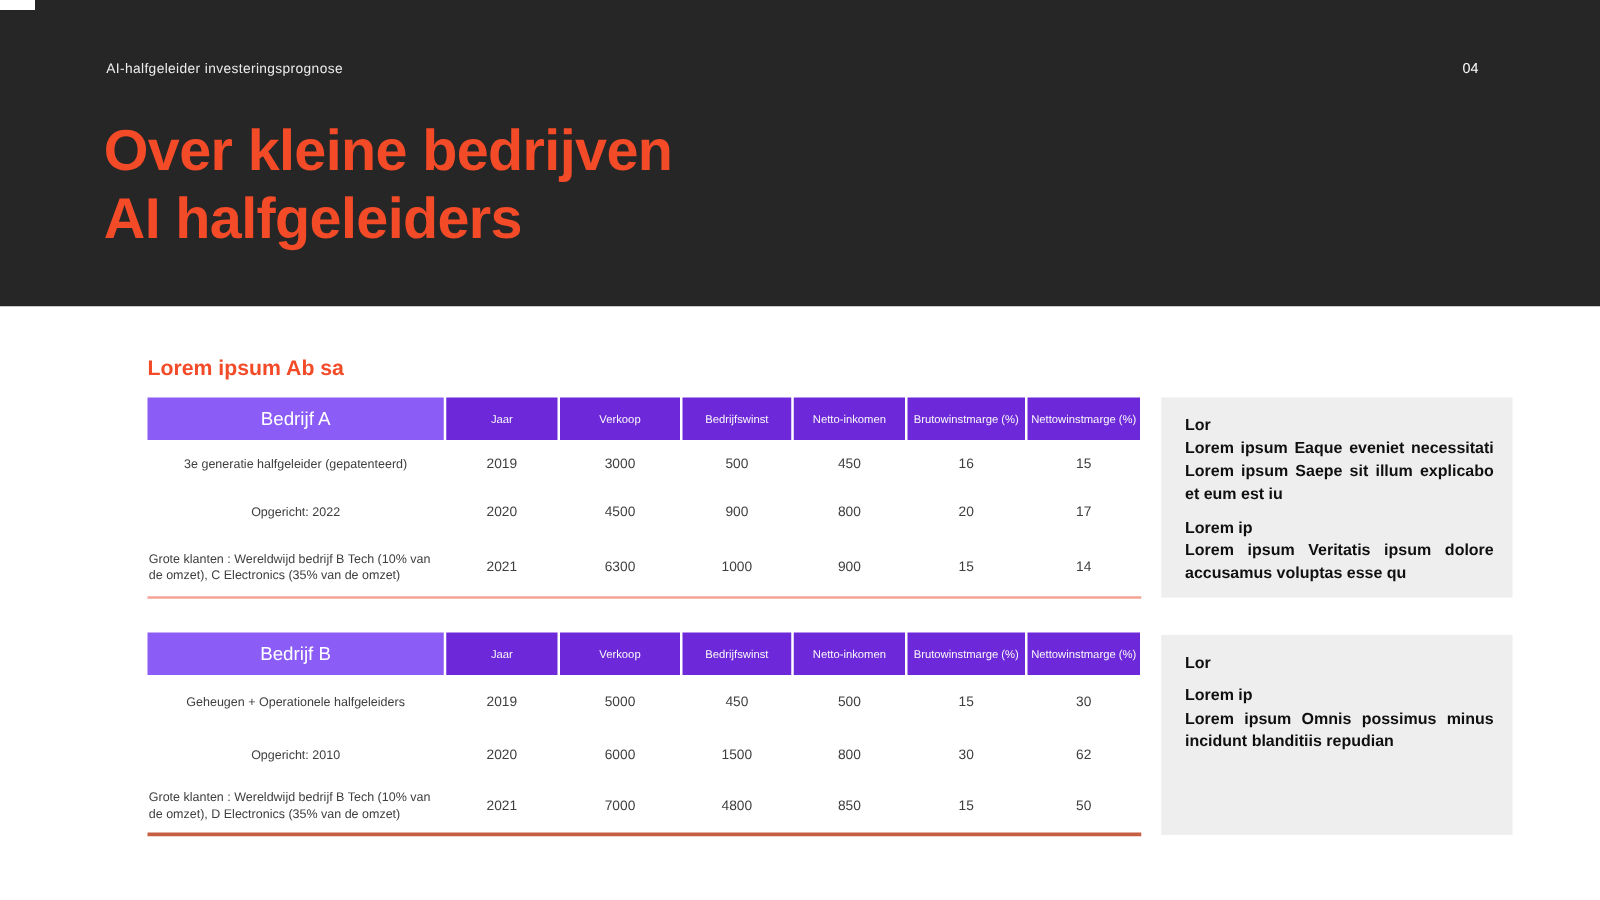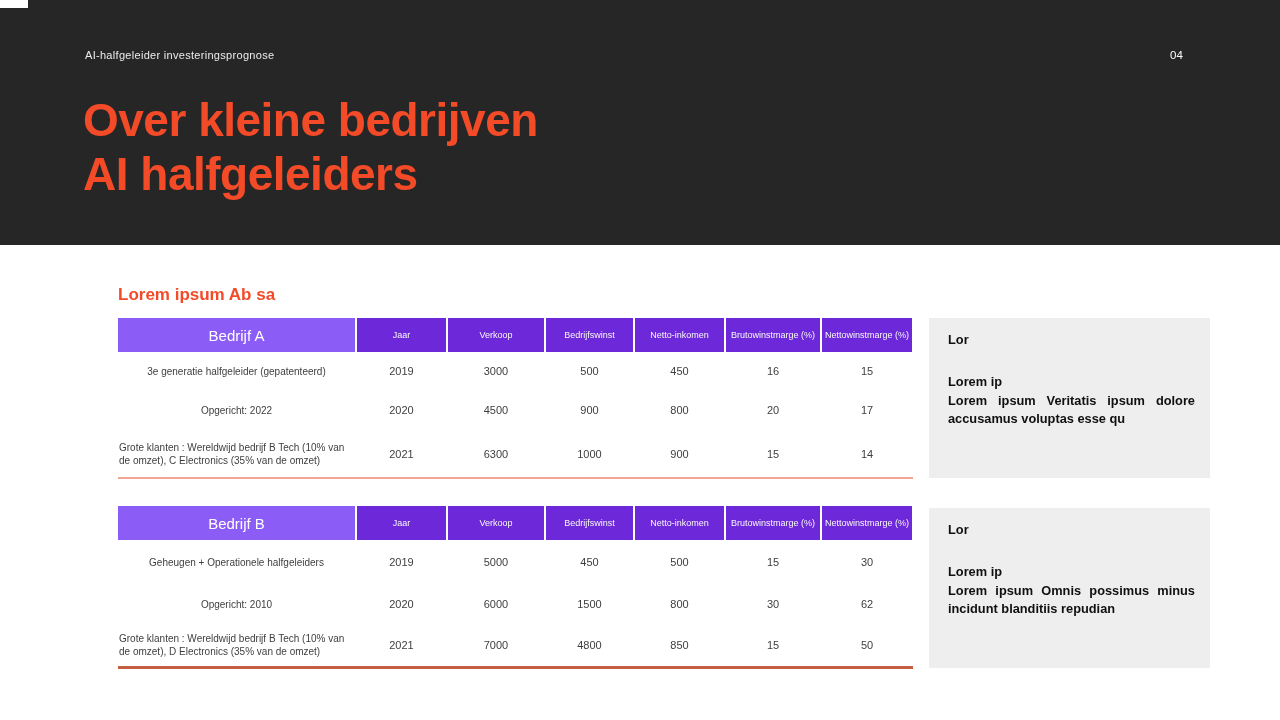--- a/index.html
+++ b/index.html
@@ -40,21 +40,21 @@
   .rule-a{border-bottom:2px solid #f3a494}
   .rule-b{border-bottom:3px solid #c65f41}
   
   .note-box{
     position:absolute;left:929px;width:281px;height:160px;background:#eeeeee;
     box-sizing:border-box;padding:13px 15px 0 19px;
     color:#101010;font-weight:700;font-size:12.8px;line-height:18.4px;
   }
   #note1{top:318px}
   #note2{top:508px}
-  .note-par+.note-par{margin-top:24px}
+  .note-par+.note-par{margin-top:8px}
   .note-heading{text-align:left}
   .note-body{text-align:justify}
 </style>
 </head>
 <body>
 
 <div class="header-band">
   <div class="corner-notch"></div>
   <div class="eyebrow">AI-halfgeleider investeringsprognose</div>
   <div class="page-number">04</div>
@@ -142,20 +142,21 @@
     <div class="num cw4">850</div>
     <div class="num cw5">15</div>
     <div class="num cw6">50</div>
   </div>
   <div class="table-rule rule-b"></div>
 </div>
 
 <div class="note-box" id="note1">
   <div class="note-par">
     <div class="note-heading">Lor</div>
+    <div class="note-body">Lorem ipsum Eaque eveniet necessitati Lorem ipsum Saepe sit illum explicabo et eum est iu</div>
   </div>
   <div class="note-par">
     <div class="note-heading">Lorem ip</div>
     <div class="note-body">Lorem ipsum Veritatis ipsum dolore accusamus voluptas esse qu</div>
   </div>
 </div>
 
 <div class="note-box" id="note2">
   <div class="note-par">
     <div class="note-heading">Lor</div>

